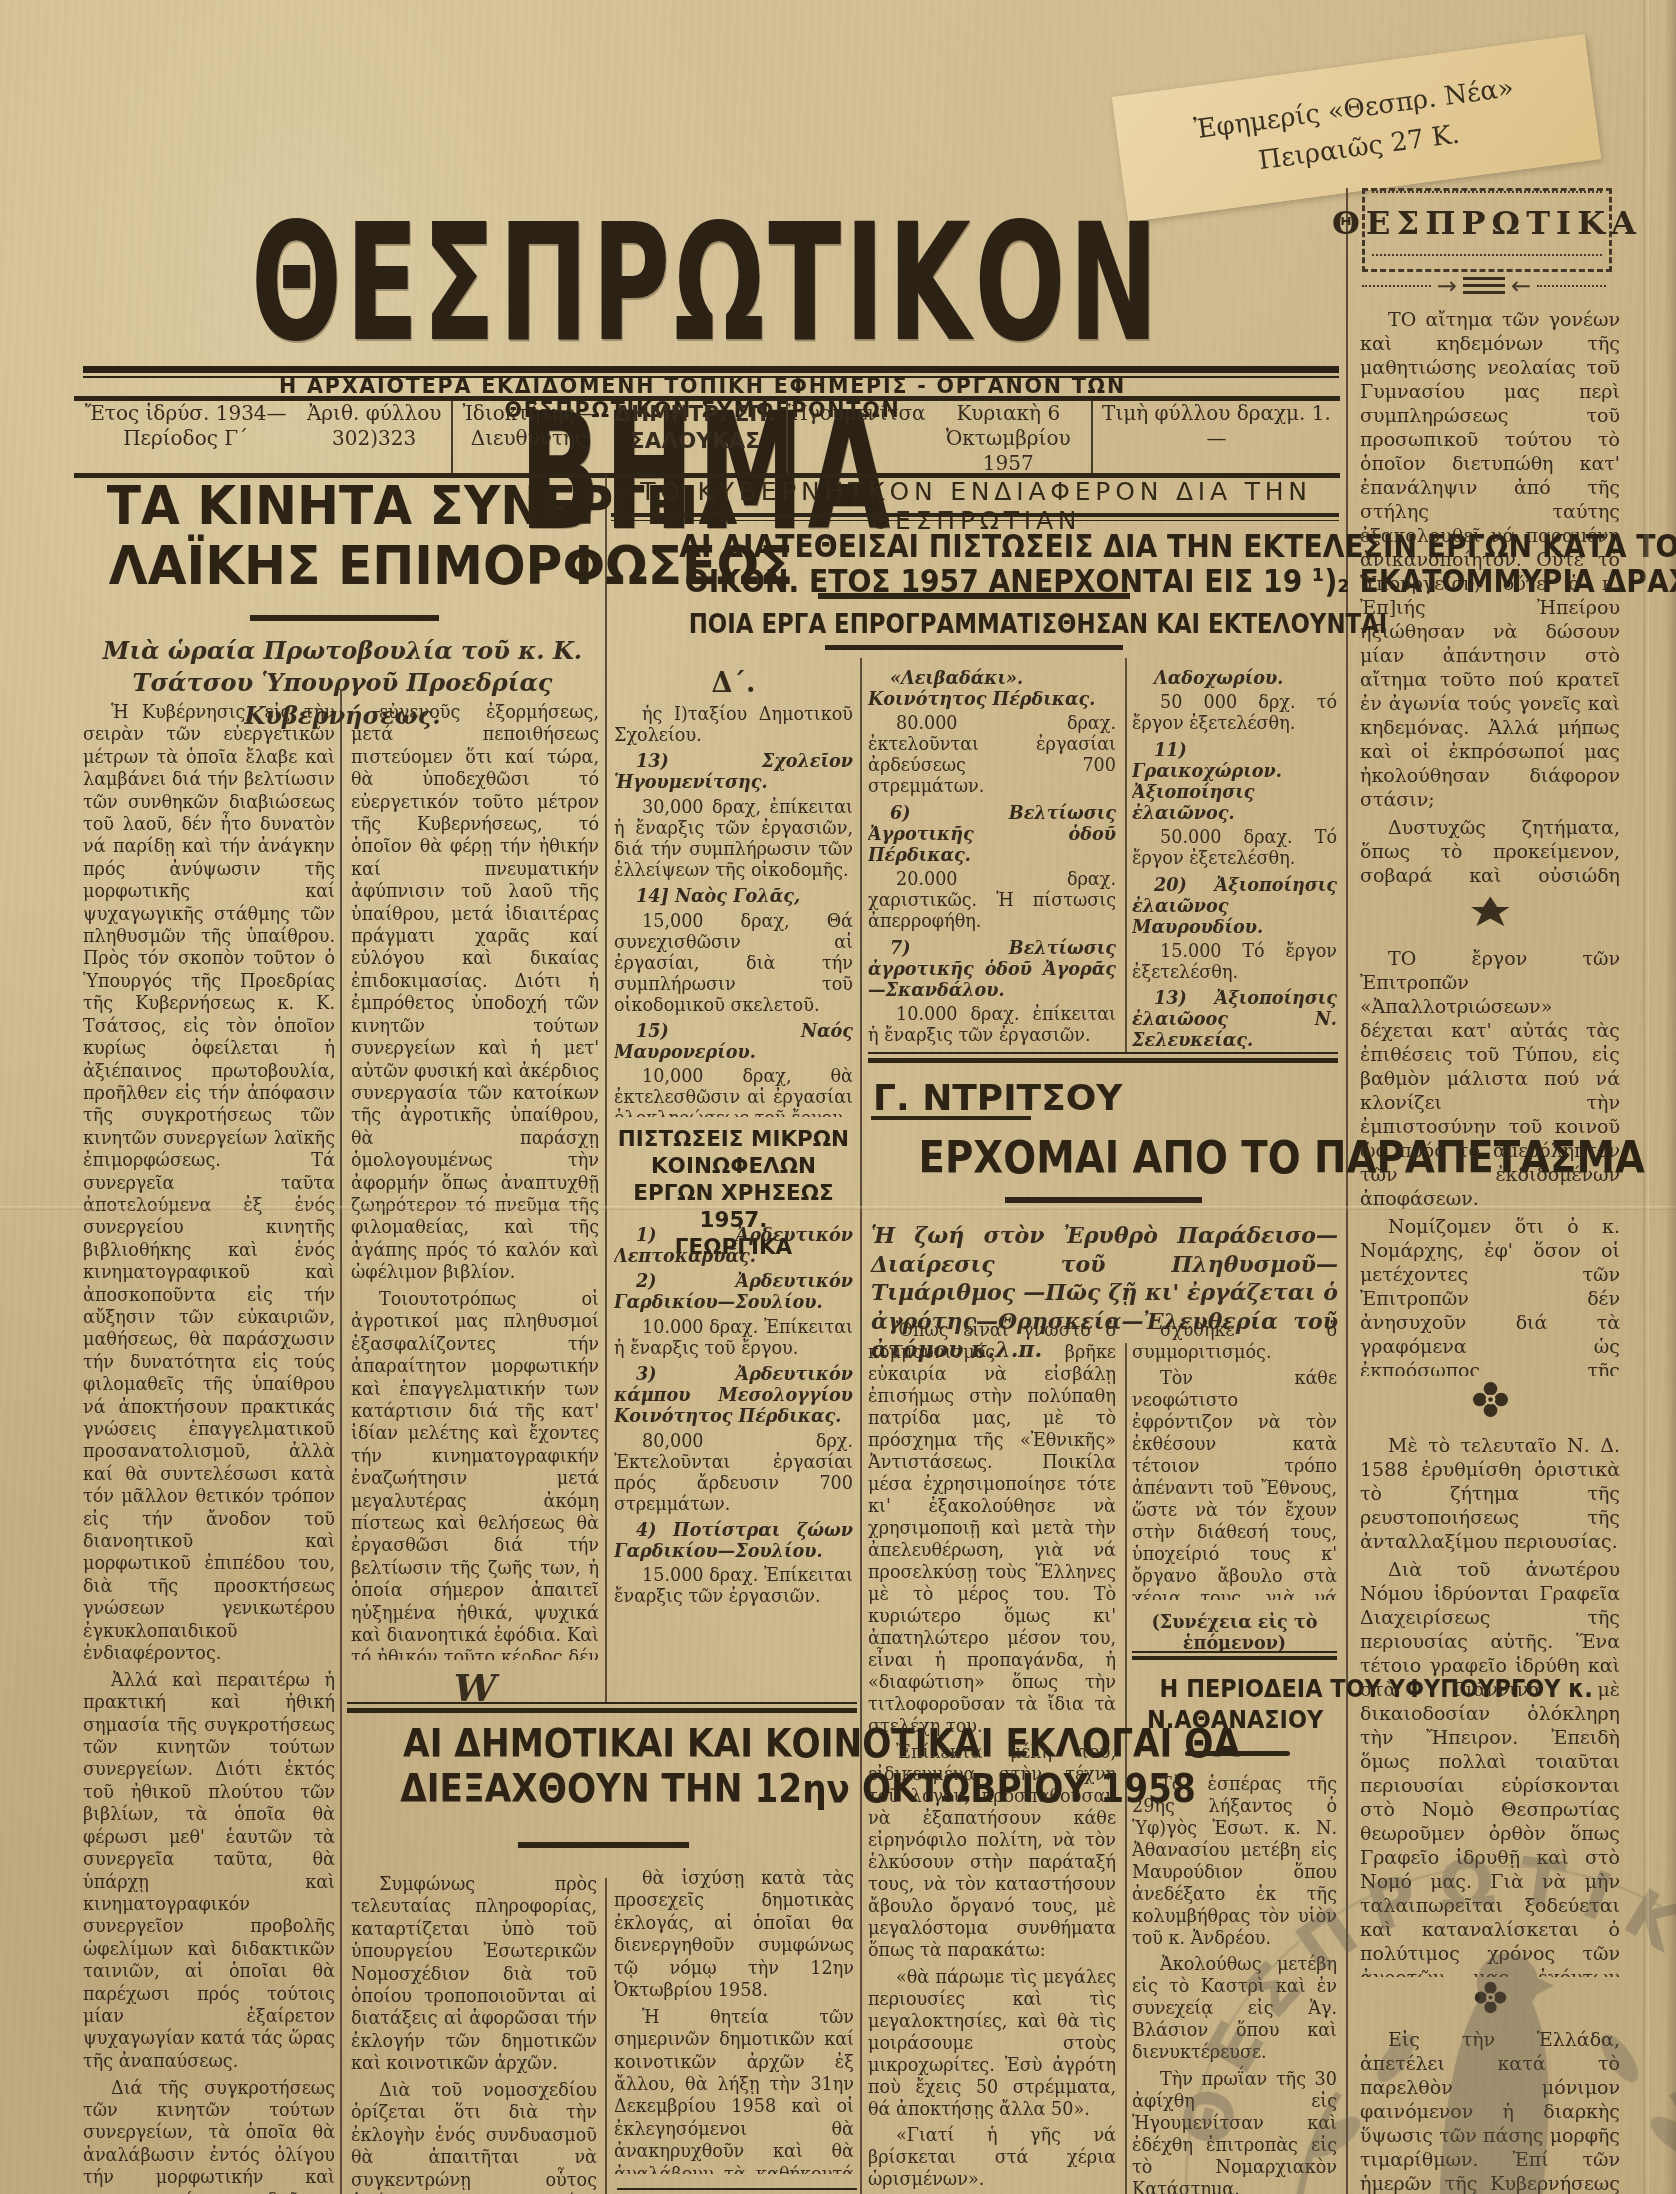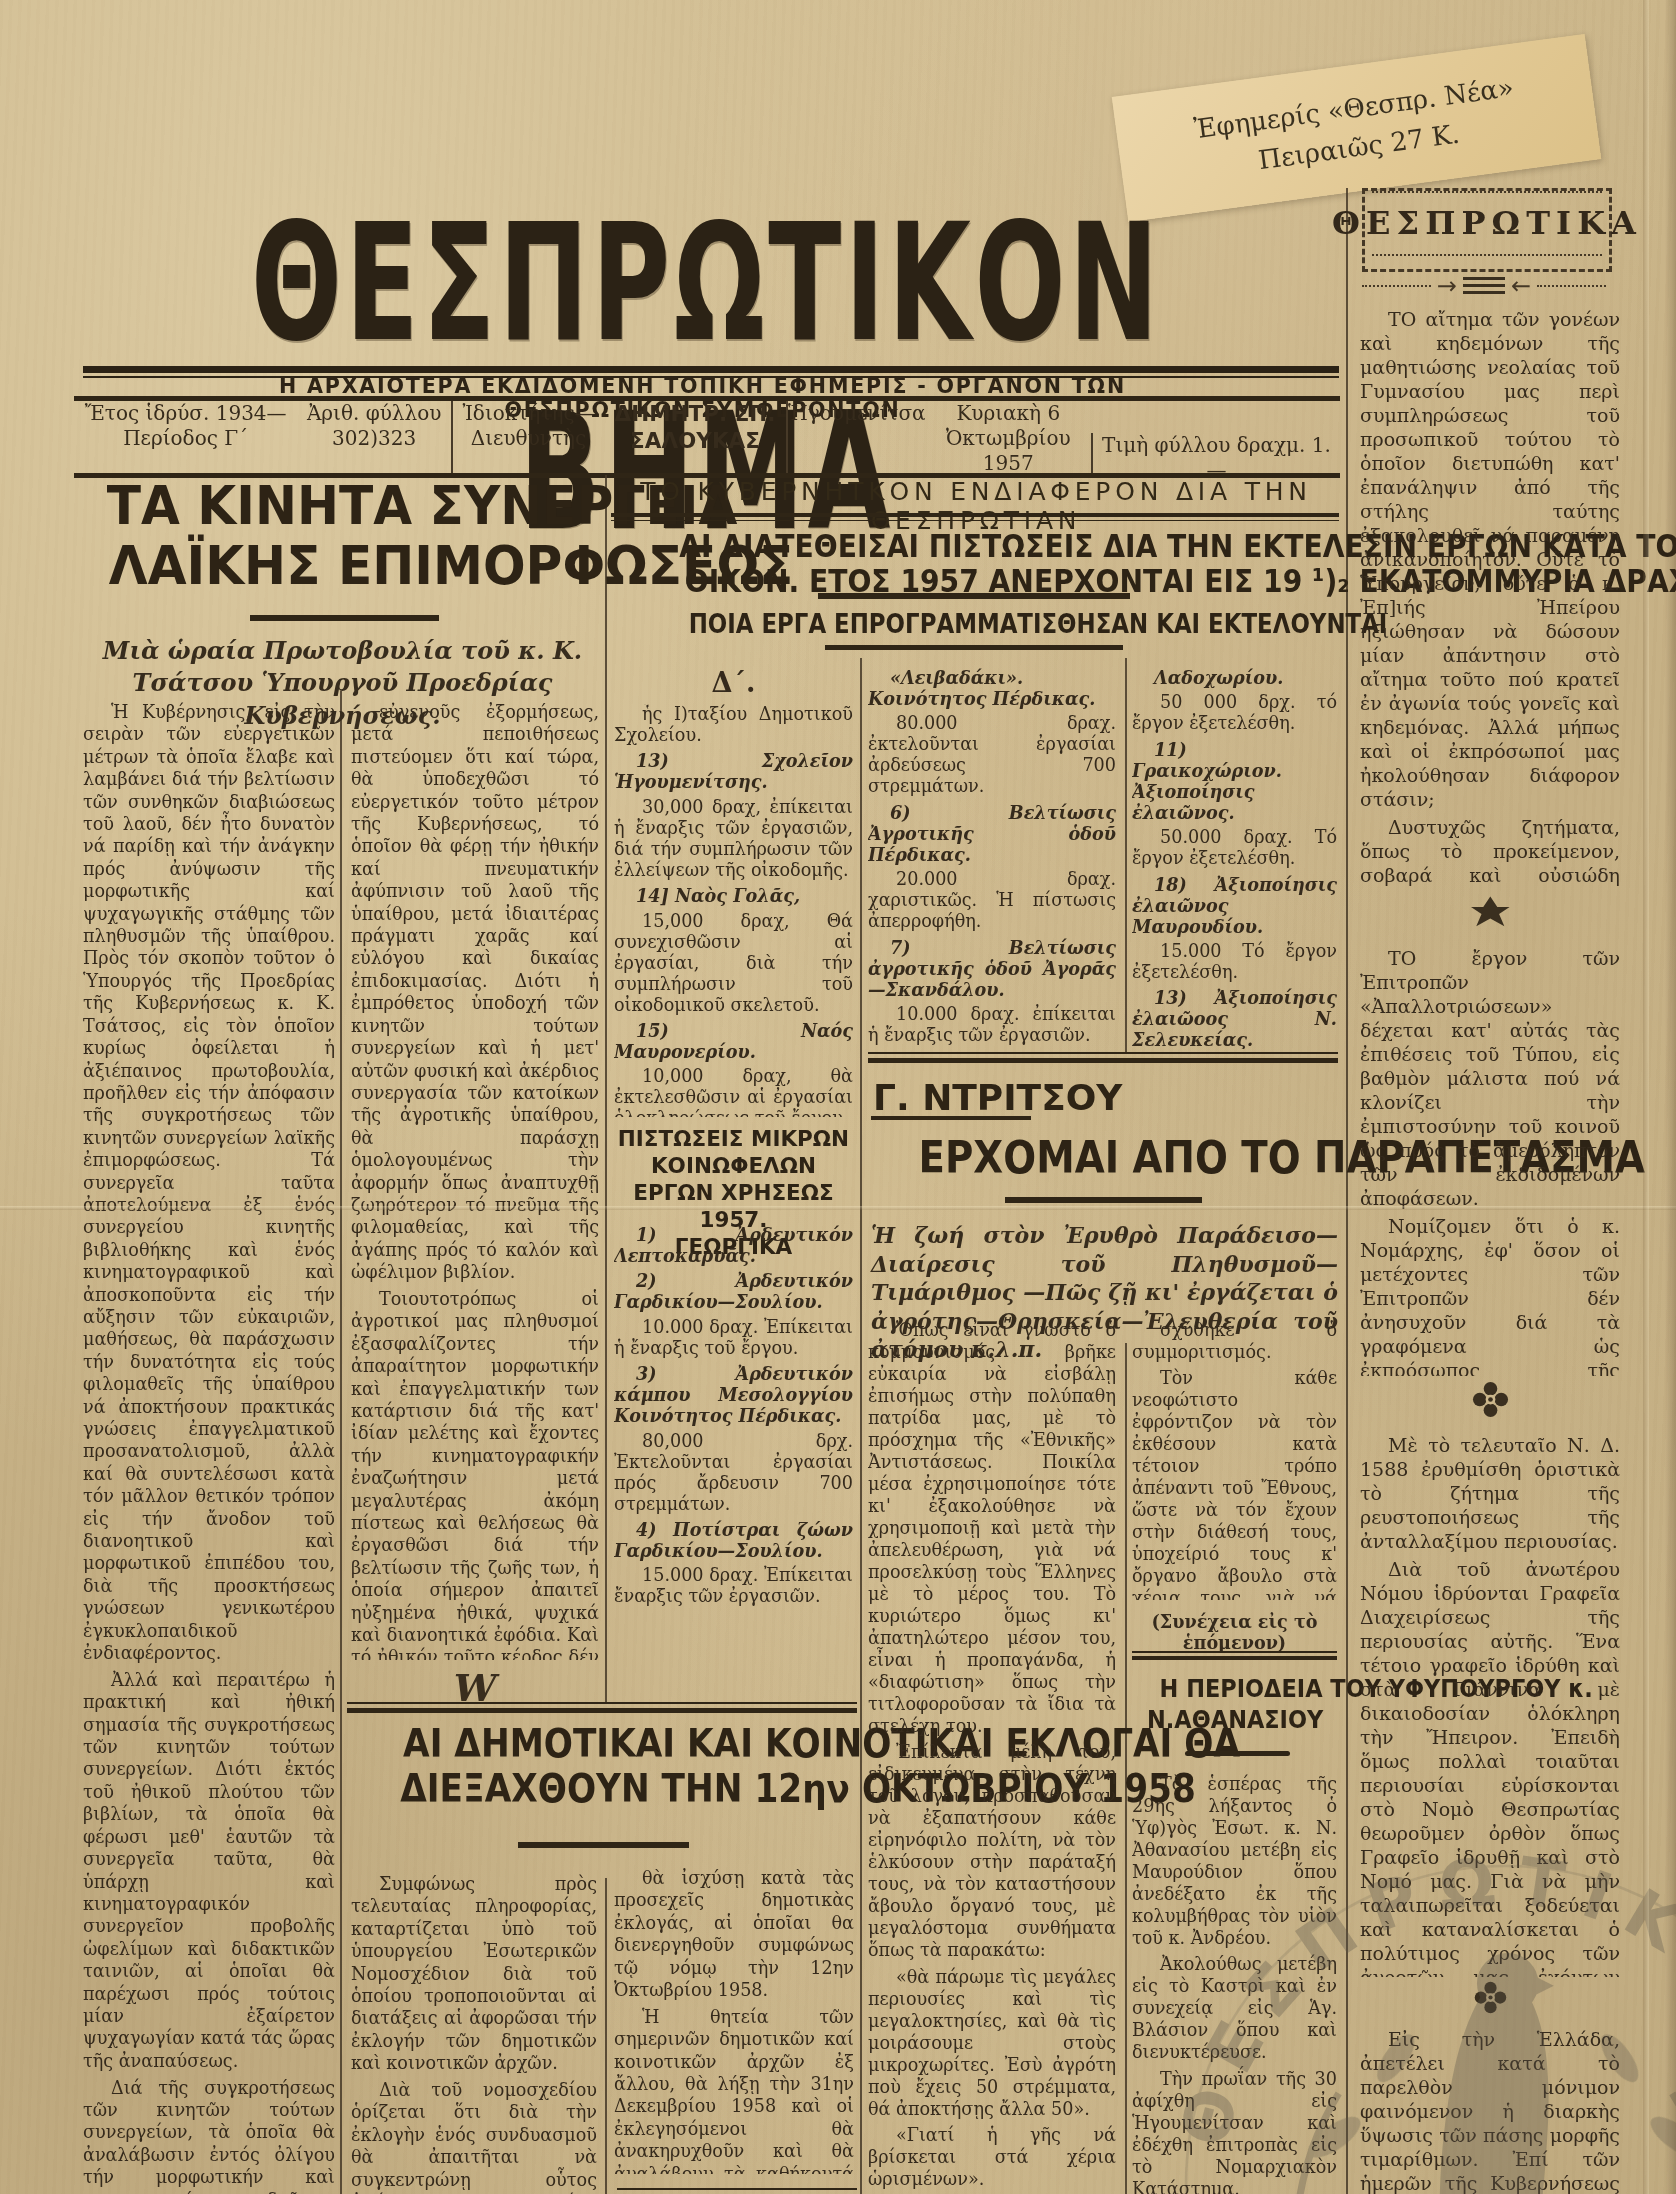--- a/index.html
+++ b/index.html
@@ -84,21 +84,21 @@
       <div>Ἀριθ. φύλλου 302)323</div>
     </div>
     <div class="cell" style="width:333px;">
       <div>Ἰδιοκτήτης—Διευθυντὴς</div>
       <div class="uc">ΔΗΜΗΤΡ. ΣΠ. ΣΑΛΟΥΚΑΣ</div>
     </div>
     <div class="cell" style="width:303px;">
       <div>Ἡγουμενίτσα</div>
       <div>Κυριακὴ 6 Ὀκτωμβρίου 1957</div>
     </div>
-    <div class="cell" style="flex:1;margin-top:32px;">
+    <div class="cell" style="flex:1;">
       <div>Τιμὴ φύλλου δραχμ. 1.—</div>
     </div>
   </div>
 
   <div class="vline" style="left:340px;top:691px;height:1650px;"></div>
   <div class="vline" style="left:605px;top:475px;height:1229px;"></div>
   <div class="vline" style="left:605px;top:1878px;height:470px;"></div>
   <div class="vline" style="left:860px;top:658px;height:1687px;"></div>
   <div class="vline" style="left:1125px;top:658px;height:395px;"></div>
   <div class="vline" style="left:1125px;top:1343px;height:1009px;"></div>
@@ -162,21 +162,21 @@
       <p class="item-h">6) Βελτίωσις Ἀγροτικῆς ὁδοῦ Πέρδικας.</p>
       <p class="para">20.000 δραχ. χαριστικῶς. Ἡ πίστωσις ἀπερροφήθη.</p>
       <p class="item-h">7) Βελτίωσις ἀγροτικῆς ὁδοῦ Ἀγορᾶς—Σκανδάλου.</p>
       <p class="para">10.000 δραχ. ἐπίκειται ἡ ἔναρξις τῶν ἐργασιῶν.</p>
     </div>
   <div class="abs col" style="left:1132px;top:667px;width:205px;height:382px;font-size:17.6px;line-height:21px;">
       <p class="item-h">Λαδοχωρίου.</p>
       <p class="para">50 000 δρχ. τό ἔργον ἐξετελέσθη.</p>
       <p class="item-h">11) Γραικοχώριον. Ἀξιοποίησις ἐλαιῶνος.</p>
       <p class="para">50.000 δραχ. Τό ἔργον ἐξετελέσθη.</p>
-      <p class="item-h">18) Ἀξιοποίησις ἐλαιῶνος Μαυρουδίου.</p>
+      <p class="item-h">20) Ἀξιοποίησις ἐλαιῶνος Μαυρουδίου.</p>
       <p class="para">15.000 Τό ἔργον ἐξετελέσθη.</p>
       <p class="item-h">13) Ἀξιοποίησις ἐλαιῶοος Ν. Σελευκείας.</p>
     </div>
 
   <div class="abs" style="left:347px;top:1702px;width:510px;border-top:2.2px solid #2f2516;border-bottom:5.7px solid #2f2516;height:4px;"></div>
   <div class="abs h-big center" style="left:346px;top:1722px;width:511px;font-size:39px;line-height:1.15;">
     <span class="cond">ΑΙ ΔΗΜΟΤΙΚΑΙ ΚΑΙ ΚΟΙΝΟΤΙΚΑΙ ΕΚΛΟΓΑΙ ΘΑ</span><br>
     <span class="cond">ΔΙΕΞΑΧΘΟΥΝ ΤΗΝ 12ην ΟΚΤΩΒΡΙΟΥ 1958</span>
   </div>
   <div class="hline" style="left:518px;top:1842px;width:171px;height:5.7px;"></div>

